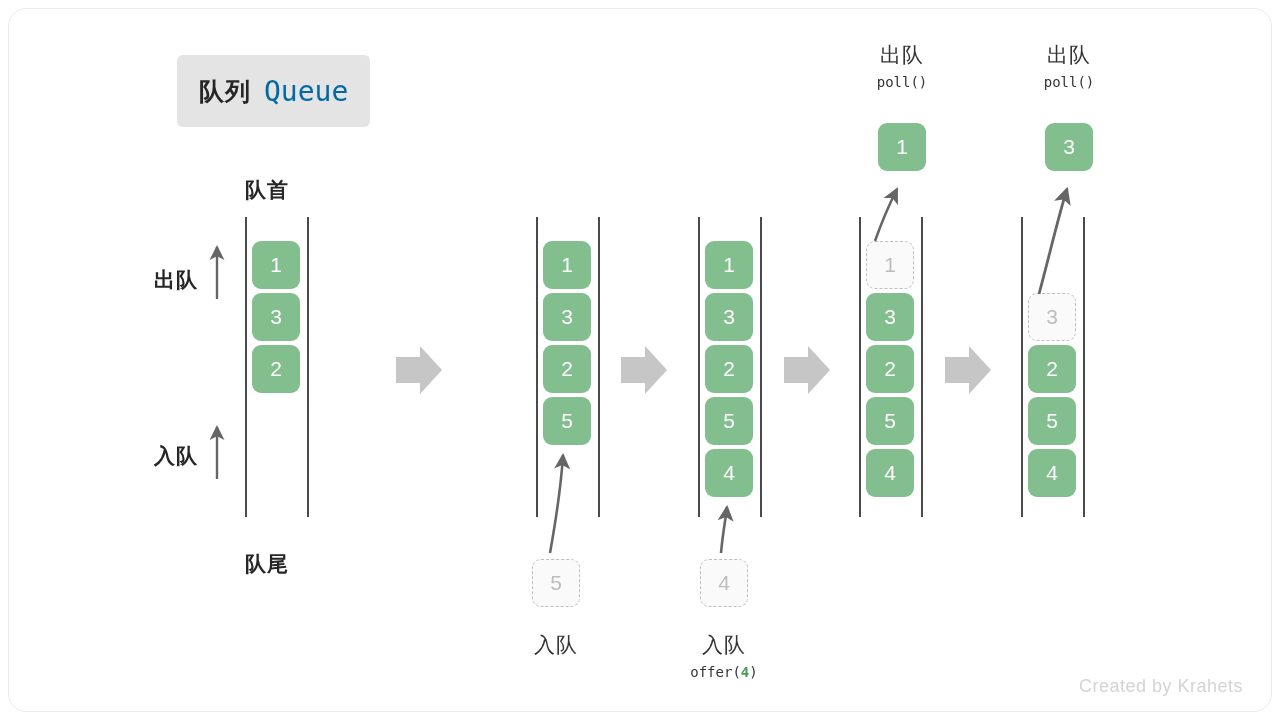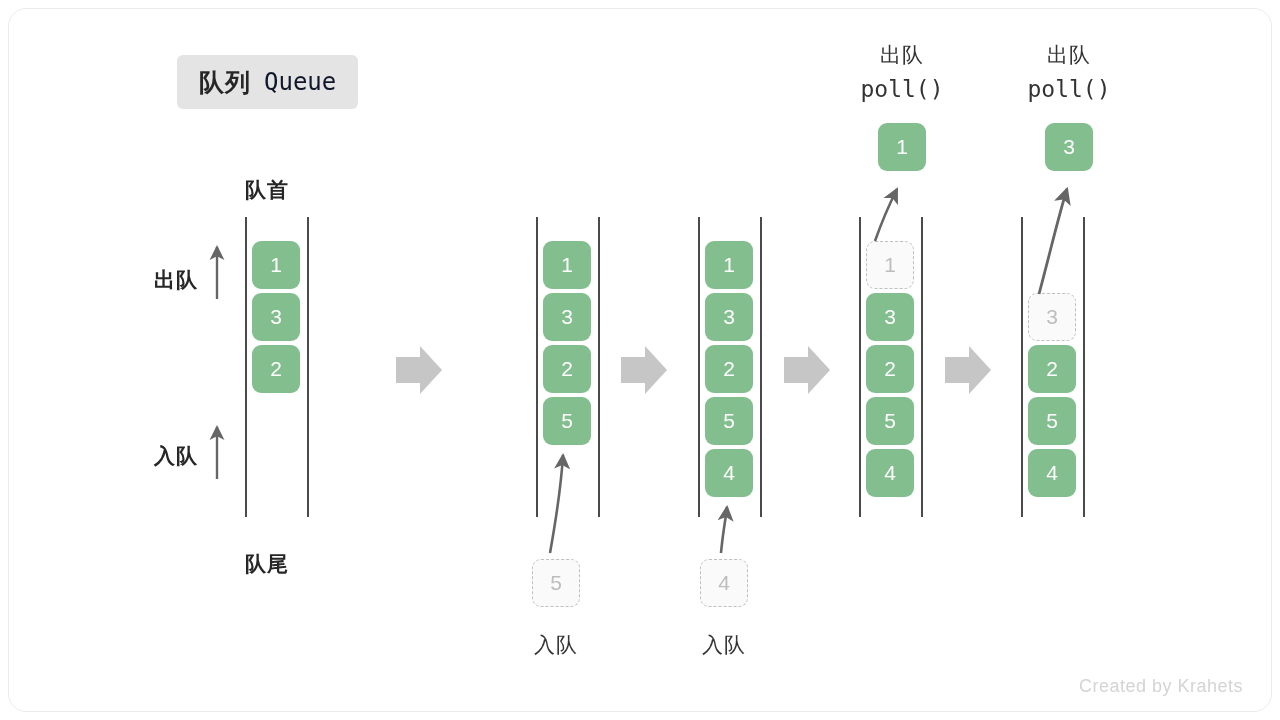--- a/index.html
+++ b/index.html
@@ -24,37 +24,37 @@
     border-radius: 18px;
     box-sizing: border-box;
     overflow: hidden;
   }
   .abs { position: absolute; }
 
   
   #title-badge {
     left: 168px;
     top: 46px;
-    height: 54px;
+    height: 72px;
     padding: 0 22px;
     background: #e4e4e4;
     border-radius: 6px;
     display: flex;
     align-items: center;
     gap: 13px;
   }
   #title-badge .zh {
     font-size: 25px;
     font-weight: bold;
     color: #262626;
     letter-spacing: 1px;
   }
   #title-badge .en {
-    font-size: 24px;
-    color: #0f172a;
+    font-size: 28px;
+    color: #0369a1;
     font-family: "DejaVu Sans Mono", "Liberation Mono", monospace;
   }
 
   
   .cjk-label {
     font-size: 21px;
     font-weight: bold;
     color: #262626;
     white-space: nowrap;
     letter-spacing: 1px;
@@ -64,21 +64,21 @@
     white-space: nowrap;
     line-height: 1.55;
   }
   .op-label .zh {
     font-size: 21px;
     color: #333333;
     letter-spacing: 1px;
   }
   .op-label .code {
     font-family: "DejaVu Sans Mono", "Liberation Mono", monospace;
-    font-size: 23px;
+    font-size: 14px;
     color: #333333;
   }
   .op-label .code .arg { color: #459a54; font-weight: bold; }
 
   
   .rail {
     width: 1.6px;
     background: #4a4a4a;
   }
 
@@ -154,20 +154,21 @@
   <div class="abs rail" style="left:689px; top:208px; height:300px;"></div>
   <div class="abs rail" style="left:751px; top:208px; height:300px;"></div>
   <div class="abs cell" style="left:696px; top:232px;">1</div>
   <div class="abs cell" style="left:696px; top:284px;">3</div>
   <div class="abs cell" style="left:696px; top:336px;">2</div>
   <div class="abs cell" style="left:696px; top:388px;">5</div>
   <div class="abs cell" style="left:696px; top:440px;">4</div>
   <div class="abs cell ghost" style="left:691px; top:550px;">4</div>
   <div class="abs op-label" style="left:615px; top:620px; width:200px;">
     <div class="zh">入队</div>
+    <div class="code"><span>offer(</span><span class="arg">4</span><span>)</span></div>
   </div>
 
   <div class="abs rail" style="left:850px; top:208px; height:300px;"></div>
   <div class="abs rail" style="left:912px; top:208px; height:300px;"></div>
   <div class="abs cell ghost" style="left:857px; top:232px;">1</div>
   <div class="abs cell" style="left:857px; top:284px;">3</div>
   <div class="abs cell" style="left:857px; top:336px;">2</div>
   <div class="abs cell" style="left:857px; top:388px;">5</div>
   <div class="abs cell" style="left:857px; top:440px;">4</div>
   <div class="abs cell" style="left:869px; top:114px;">1</div>

